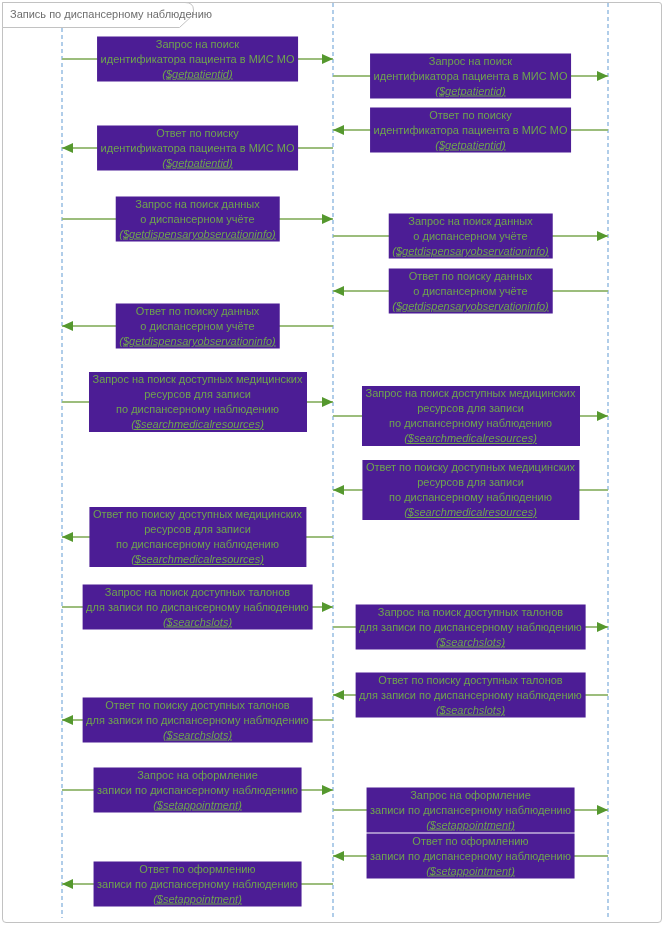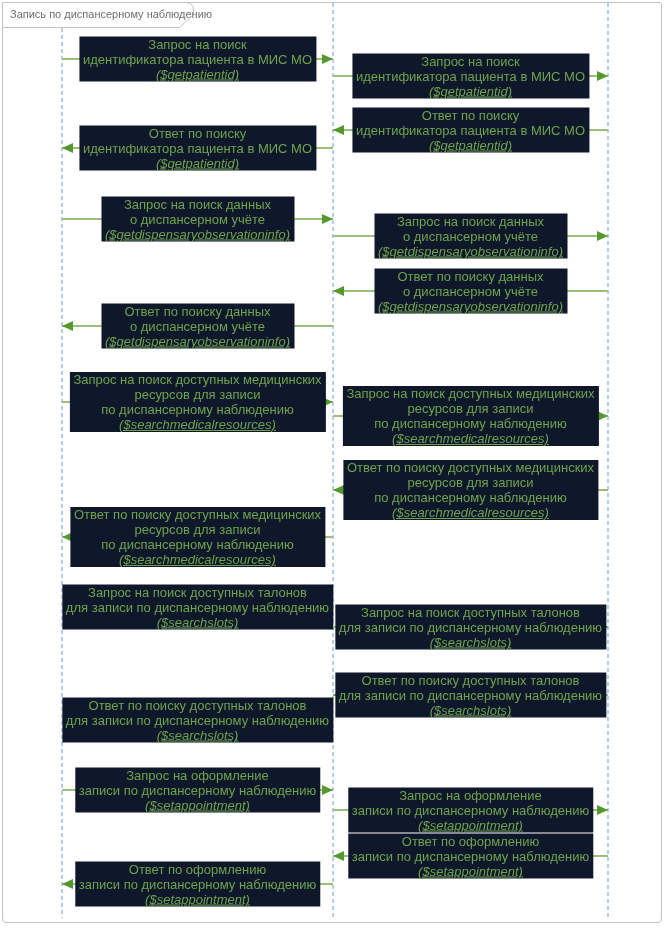--- a/index.html
+++ b/index.html
@@ -40,22 +40,22 @@
   }
   .msg-head{
     position:absolute;top:calc(50% - 5px);width:0;height:0;
     border-top:5px solid transparent;
     border-bottom:5px solid transparent;
   }
   .msg-head.dir-right{right:0;border-left:11px solid var(--arrow-head,#55982e);}
   .msg-head.dir-left{left:0;border-right:11px solid var(--arrow-head,#55982e);}
   .msg-label{
     position:absolute;left:50%;top:50%;transform:translate(-50%,-50%);
-    background:#0f172a;padding:0 4px;text-align:center;
-    font-size:13px;line-height:15px;color:var(--text-green,#6fa44e);
+    background:#4c1d95;padding:0 4px;text-align:center;
+    font-size:11px;line-height:15px;color:var(--text-green,#6fa44e);
     white-space:nowrap;
   }
   .msg-label .cmd{font-style:italic;text-decoration:underline;}
 </style>
 </head>
 <body>
 
 <div class="frame"></div>
 
 <div class="tab">

